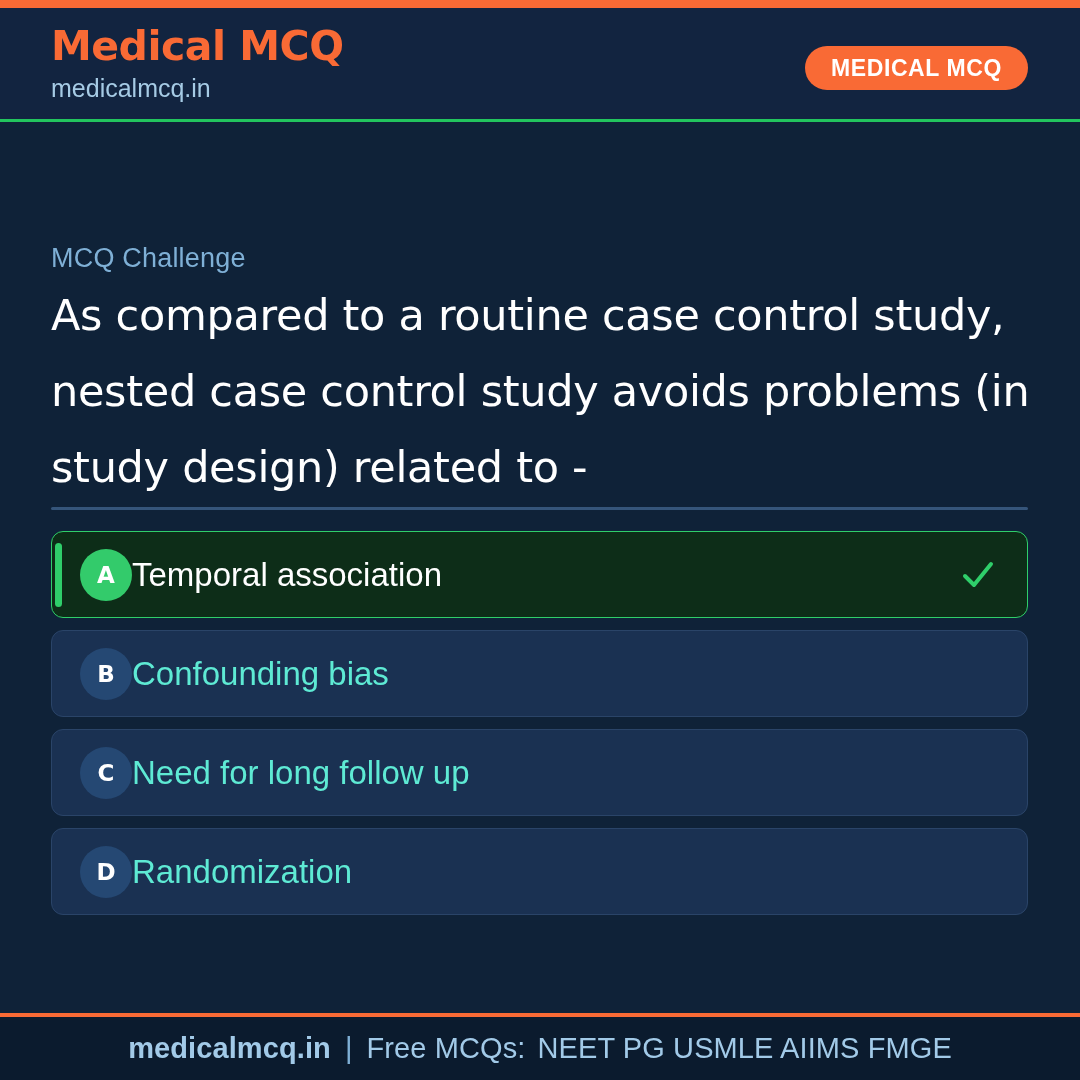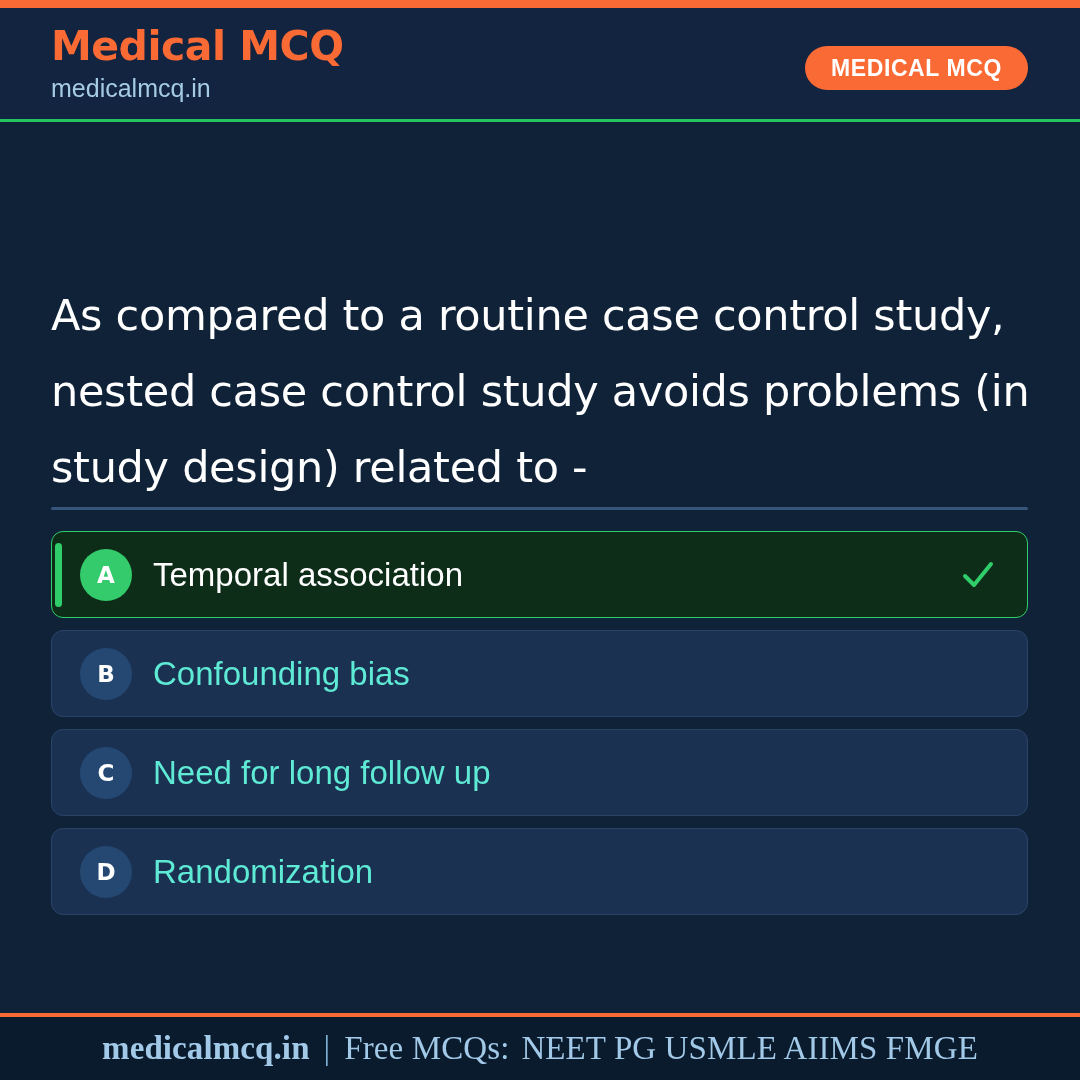--- a/index.html
+++ b/index.html
@@ -179,21 +179,20 @@
     font-family: "DejaVu Sans", sans-serif;
     font-size: 23px;
     font-weight: bold;
     color: #ffffff;
   }
 
   .option.correct .badge { background: #33cb6b; }
   .option.plain  .badge { background: #254873; }
 
   .opt-text {
-    margin-left: 21px;
     font-family: "Liberation Sans", sans-serif;
     font-size: 33px;
     font-weight: normal;
     line-height: 38px;
     white-space: nowrap;
   }
 
   .option.correct .opt-text { color: #ffffff; }
   .option.plain  .opt-text { color: #5eead4; }
 
@@ -222,22 +221,22 @@
     top: 1017px;
     width: 1080px;
     height: 63px;
     background: #0b1b2e;
     display: flex;
     align-items: center;
     justify-content: center;
   }
 
   .footer-line {
-    font-family: Liberation Serif, serif;
-    font-size: 33px;
+    font-family: Liberation Sans, sans-serif;
+    font-size: 29px;
     color: #a2cae8;
     white-space: nowrap;
     letter-spacing: 0.1px;
   }
 
   .footer-site { font-weight: bold; }
   .footer-sep  { padding: 0 14px; color: #7fb0d6; }
   .footer-exam { padding-left: 12px; }
 </style>
 </head>
@@ -253,20 +252,21 @@
   </div>
 
   <div class="header-badge">
     <span class="header-badge-label">MEDICAL MCQ</span>
   </div>
 
 </div>
 
 <div class="main">
 
+  <div class="eyebrow">MCQ Challenge</div>
 
   <div class="question">As compared to a routine case control study, nested case control study avoids problems (in study design) related to -</div>
 
   <div class="q-divider"></div>
 
   <div class="options" id="options-list">
       <div class="option correct">
         <div class="accent-bar"></div>
         <div class="badge">A</div>
         <div class="opt-text">Temporal association</div>

